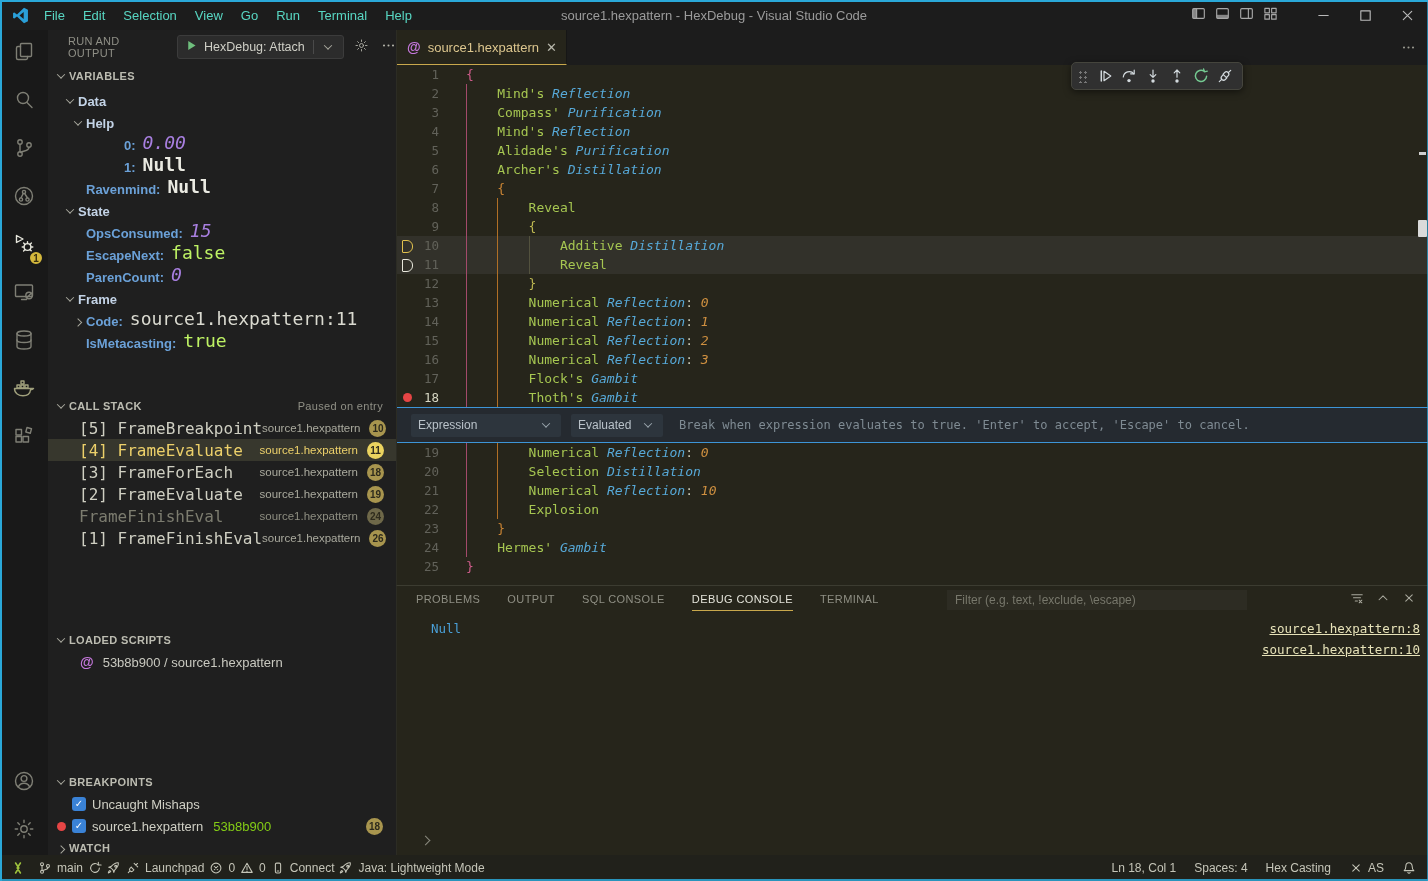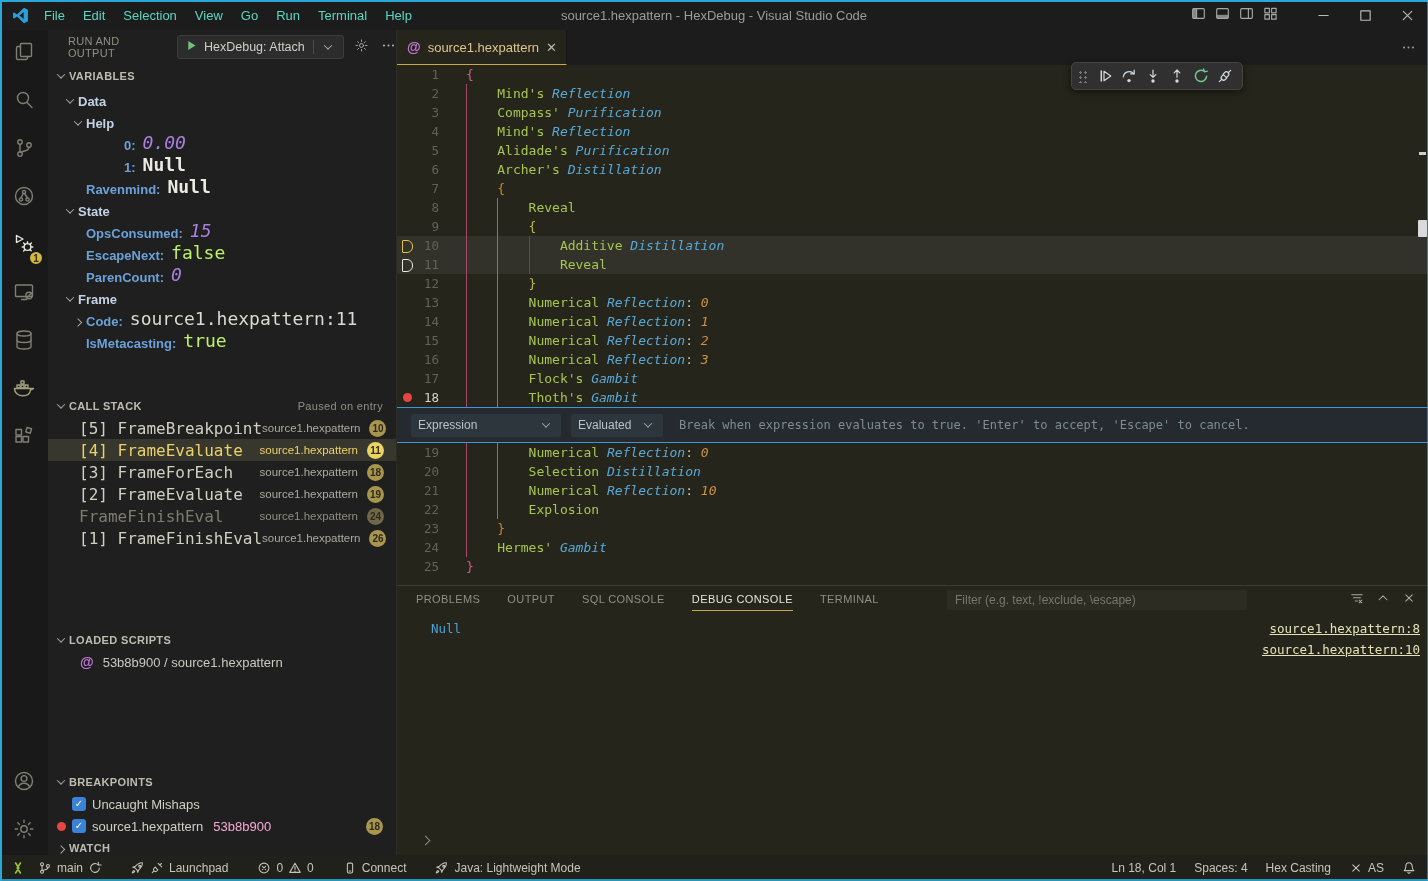--- a/index.html
+++ b/index.html
@@ -72,21 +72,21 @@
   .csrow.sel .csbadge{background:#ead35f}
   .csrow.dim .csname{color:#7c7c6f}.csrow.dim .csfile{color:#8d8d80}.csrow.dim .csbadge{background:#6e6849;color:#2e2b1d}
 
   .lsrow{height:22px;display:flex;align-items:center;padding-left:32px;color:#c9c9c0}
   .lsat{color:#c678dd;font-weight:700;margin-right:9px;font-size:14px}
 
   .bprow{position:relative;height:22px;display:flex;align-items:center;padding-left:44px;color:#cfcfc4}
   .bpdot{position:absolute;left:9px;top:7px;width:9px;height:9px;border-radius:50%;background:#e64545}
   .bpcheck{position:absolute;left:24px;top:4px;width:14px;height:14px;background:#3a82d6;border-radius:3px;color:#fff;font-size:10px;line-height:14px;text-align:center}
   .bpcheck::after{content:"✓"}
-  .bpdetail{margin-left:10px;color:#f9a8d4}
+  .bpdetail{margin-left:10px;color:#84cc16}
   .bpbadge{position:absolute;right:13px;top:3px;min-width:17px;height:17px;border-radius:9px;background:#a8954e;color:#2d2a1c;font-size:10px;font-weight:700;display:flex;align-items:center;justify-content:center}
 
   
   .editor{position:absolute;left:396px;top:30px;width:1032px;height:555px;background:#26251b;border-left:1px solid #2c2c24;z-index:2}
   .tabbar{position:absolute;left:0;top:0;right:0;height:35px;background:#1c1c1c;display:flex}
   .tab{width:170px;background:#26251b;display:flex;align-items:center;padding:0 10px;gap:7px;border-right:1px solid #161616;border-bottom:1px solid #c9a84c}
   .tab-at{color:#c678dd;font-weight:700;font-size:14px}
   .tab-label{color:#dcc68e;font-size:13px;flex:1;white-space:nowrap}
   .tab-close{color:#b8b8ac;font-size:13px}
   .editor-more{position:absolute;right:12px;top:10px;color:#9c9c92}
@@ -141,21 +141,21 @@
   .pbody{padding-top:4px}
   .crow{position:relative;height:21px;line-height:21px;font-family:"DejaVu Sans Mono",monospace;font-size:12.5px;padding-left:34px;white-space:nowrap}
   .c-blue{color:#4aa0d8}
   .c-pink{color:#e0487c}
   .clink{position:absolute;right:8px;top:0;color:#e6e2b8;text-decoration:underline;cursor:pointer}
   .repl{position:absolute;left:24px;bottom:9px;width:10px;height:10px}
   .repl::after{content:"";position:absolute;left:1px;top:1px;width:6px;height:6px;border-top:1.5px solid #8a8a7e;border-right:1.5px solid #8a8a7e;transform:rotate(45deg)}
 
   
   .statusbar{position:absolute;left:0;right:0;bottom:0;height:26px;background:#21211b;display:flex;align-items:center;font-size:12px;color:#c5c5b8;padding:0 12px;z-index:5}
-  .sb-left{display:flex;gap:29px;align-items:center;margin-left:26px}
+  .sb-left{display:flex;gap:5px;align-items:center;margin-left:26px}
   .sb-right{margin-left:auto;display:flex;gap:18px;align-items:center}
   .sb-item{display:flex;align-items:center;gap:5px;white-space:nowrap}
   .sbi{display:inline-flex}
   .sbi svg{width:14px;height:14px}
   .sb-remote{position:absolute;left:10px;top:0;height:26px;display:flex;align-items:center}
   [data-name="remote-icon"]{color:#9dc13c}
   [data-name="remote-icon"] svg{width:16px;height:16px}
 </style>
 </head>
 <body>

